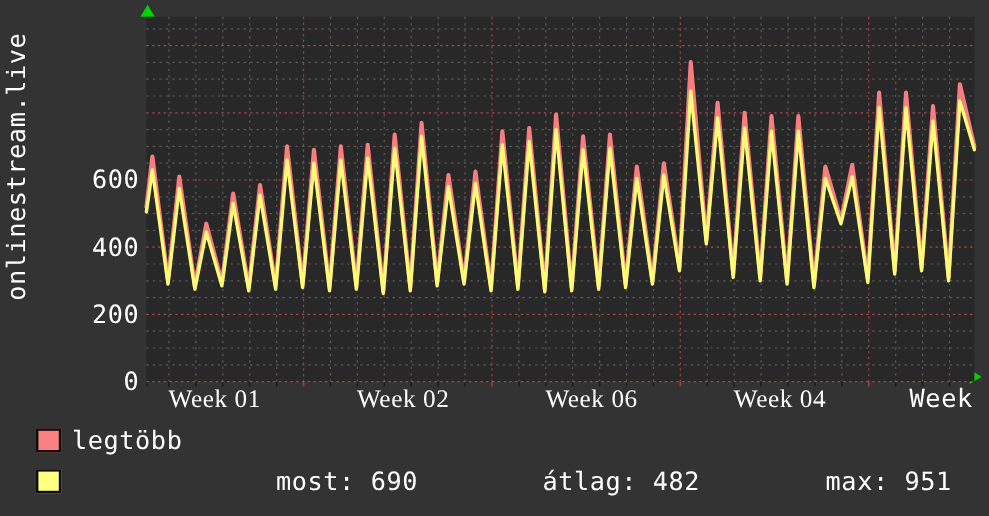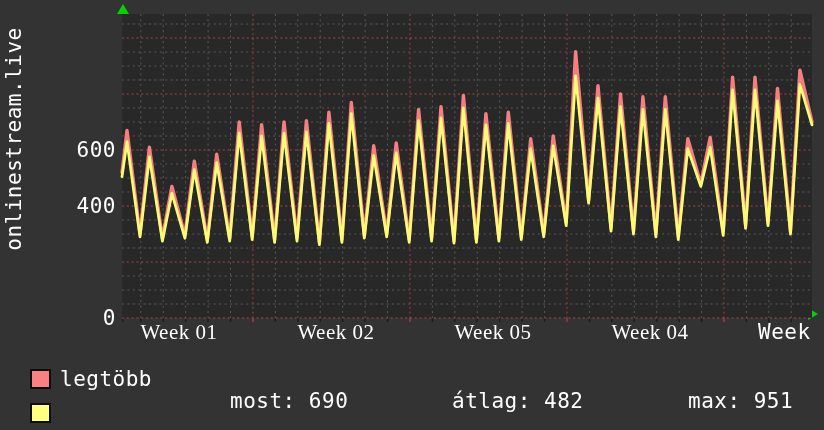--- a/index.html
+++ b/index.html
@@ -31,21 +31,21 @@
     border-left:6px solid transparent; border-right:6px solid transparent;
     border-bottom:10px solid #00d400;
   }
   .arrow-right{
     position:absolute; left:808px; top:308px; width:0; height:0;
     border-top:6px solid transparent; border-bottom:6px solid transparent;
     border-left:10px solid #00d400;
   }
   .lrow{
     position:absolute; left:30px; display:flex; align-items:center;
-    font-size:21px; height:24px;margin-top:12px;
+    font-size:21px; height:24px;
   }
   .swatch{
     display:inline-block; width:17px; height:16px;
     border:2px solid #0d0d0d; margin-right:9px; box-sizing:content-box;
   }
   .stat{
     position:absolute; font-size:21px; white-space:nowrap;
   }
 </style>
 </head>
@@ -142,26 +142,27 @@
         <line x1="0" y1="192" x2="690" y2="192" stroke="#a64848" stroke-dasharray="2 2.8"></line>
         <line x1="0" y1="135.99999999999997" x2="690" y2="135.99999999999997" stroke="#a64848" stroke-dasharray="2 2.8"></line>
         <line x1="0" y1="79.99999999999997" x2="690" y2="79.99999999999997" stroke="#a64848" stroke-dasharray="2 2.8"></line>
         <line x1="0" y1="24" x2="690" y2="24" stroke="#a64848" stroke-dasharray="2 2.8"></line>
         <polyline points="0.0,158.4 5.0,116.4 18.0,220.0 27.4,133.2 40.4,224.2 49.9,172.4 62.9,221.4 72.3,147.2 85.3,225.6 94.7,140.2 107.7,224.2 117.2,108.0 130.2,222.8 139.6,110.8 152.6,225.6 162.0,108.0 175.0,224.2 184.4,106.6 197.4,228.4 206.9,98.2 219.9,225.6 229.3,88.4 242.3,221.4 251.7,131.8 264.7,220.0 274.2,129.0 287.2,225.6 296.6,95.4 309.6,224.2 319.0,92.6 332.0,227.0 341.4,81.4 354.4,225.6 363.9,99.6 376.9,224.2 386.3,98.2 399.3,222.8 408.7,124.8 421.7,220.0 431.2,122.0 444.2,208.8 453.6,37.7 466.6,186.4 476.0,71.6 489.0,214.4 498.5,80.0 511.5,217.2 520.9,82.8 533.9,220.0 543.3,82.8 556.3,222.8 565.8,124.8 578.8,169.6 588.2,123.4 601.2,218.6 610.6,63.2 623.6,211.6 633.0,63.2 646.0,208.8 655.5,74.4 668.5,217.2 677.9,56.2 690.0,108.0" fill="none" stroke="#f67e7e" stroke-width="3.4" stroke-linejoin="round" stroke-linecap="round"></polyline>
         <polyline points="0.0,162.6 5.0,127.6 18.0,222.8 27.4,143.0 40.4,227.0 49.9,179.4 62.9,224.2 72.3,155.6 85.3,228.4 94.7,148.6 107.7,227.0 117.2,119.2 130.2,225.6 139.6,122.0 152.6,228.4 162.0,119.2 175.0,227.0 184.4,117.8 197.4,230.6 206.9,109.4 219.9,228.4 229.3,99.6 242.3,224.2 251.7,141.6 264.7,222.8 274.2,138.8 287.2,228.4 296.6,106.6 309.6,227.0 319.0,103.8 332.0,229.2 341.4,94.0 354.4,228.4 363.9,110.8 376.9,227.0 386.3,109.4 399.3,225.6 408.7,134.6 421.7,222.8 431.2,131.8 444.2,211.6 453.6,61.8 466.6,189.2 476.0,84.2 489.0,217.2 498.5,92.6 511.5,220.0 520.9,95.4 533.9,222.8 543.3,95.4 556.3,225.6 565.8,134.6 578.8,172.4 588.2,133.2 601.2,221.4 610.6,75.8 623.6,214.4 633.0,75.8 646.0,211.6 655.5,87.0 668.5,220.0 677.9,70.2 690.0,110.8" fill="none" stroke="#fbfb76" stroke-width="2.8" stroke-linejoin="round" stroke-linecap="round"></polyline>
       </svg>
   </div>
 
   <div class="ylab" style="top:305px">0</div>
+  <div class="ylab" style="top:249px">200</div>
   <div class="ylab" style="top:193px">400</div>
   <div class="ylab" style="top:137px">600</div>
 
   <div class="xlab centered" style="left:179px">Week 01</div>
   <div class="xlab centered" style="left:336px">Week 02</div>
-  <div class="xlab centered" style="left:493px">Week 05</div>
+  <div class="xlab centered" style="left:493px">Week 06</div>
   <div class="xlab centered" style="left:650px">Week 04</div>
   <div class="xlab" style="left:758px">Week</div>
 
   <div class="lrow" style="top:355px">
     <span class="swatch" style="background: rgb(249, 129, 129);"></span>
     <span>legtöbb</span>
   </div>
   <div class="lrow" style="top:389px">
     <span class="swatch" style="background: rgb(255, 255, 128);"></span>
   </div>

